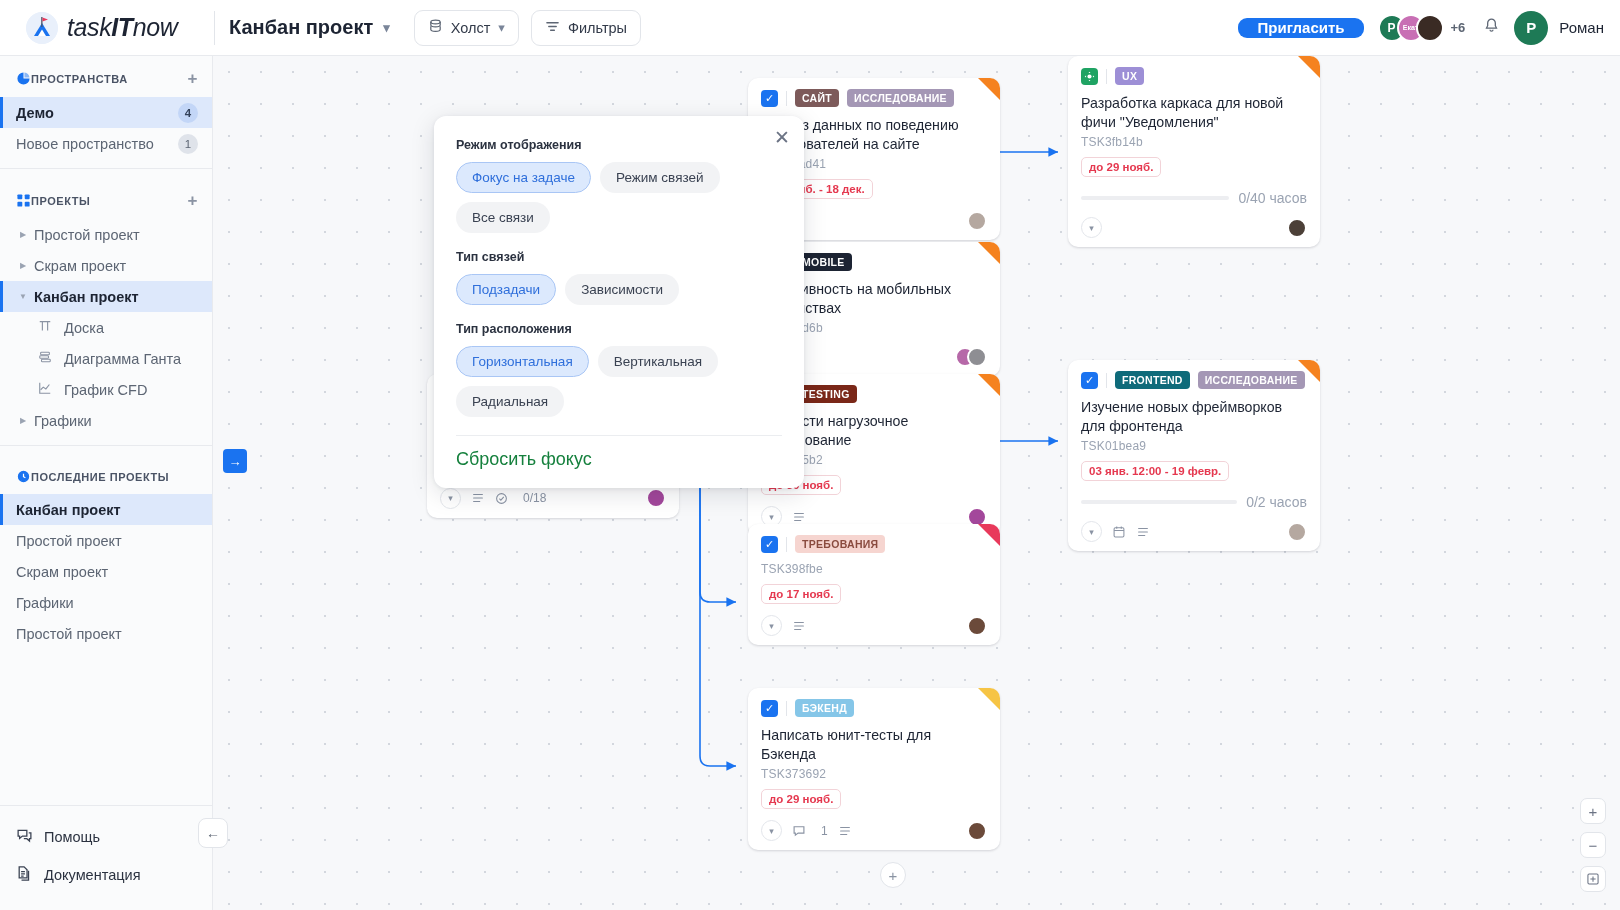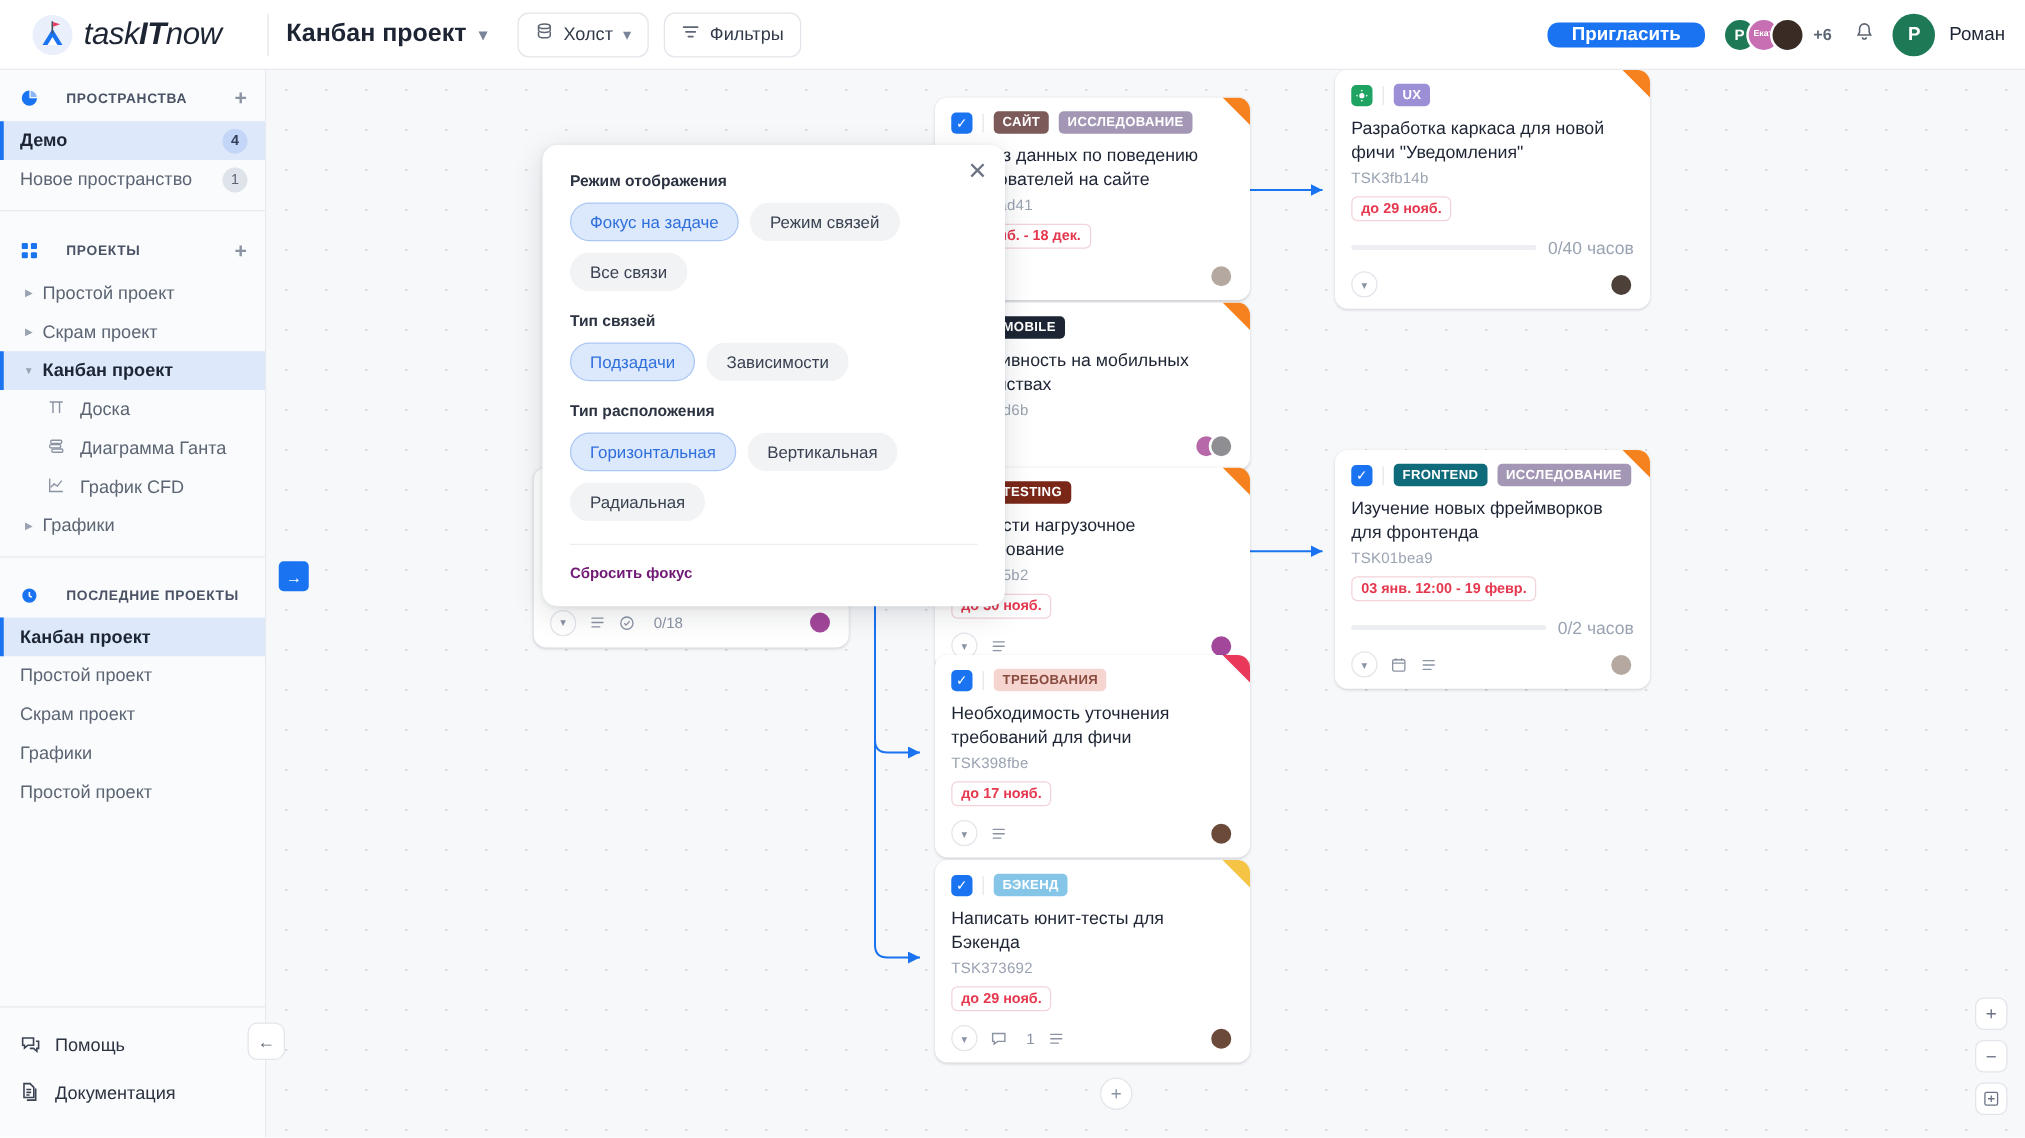--- a/index.html
+++ b/index.html
@@ -63,21 +63,21 @@
   
   .body { flex: 1; display: flex; min-height: 0; position: relative; }
 
   
   .sidebar {
     width: 213px; min-width: 213px; background: #fafbfc;
     border-right: 1px solid #e8eaee;
     display: flex; flex-direction: column; position: relative; z-index: 40;
   }
   .sb-section {
-    display: flex; align-items: center; gap: 22px;
+    display: flex; align-items: center; gap: 0;
     padding: 14px 14px 10px 16px;
     font-size: 11px; font-weight: 700; color: #4a5365; letter-spacing: .55px;
   }
   .sb-section .plus { margin-left:auto; color:#8a93a3; font-size:17px; cursor:pointer; line-height: 1;}
   .sb-ico { width:15px; height:15px; display:inline-block; flex:0 0 auto;}
   .sb-row {
     display:flex; align-items:center; height: 31px; padding: 0 14px 0 16px;
     font-size: 14.5px; color:#5c6573; cursor:pointer; position:relative;
   }
   .sb-row.active { background:#dde8fb; color:#1d2433; font-weight:600; }
@@ -177,21 +177,21 @@
   .panel-label { font-size: 12.5px; font-weight:700; color:#2b3240; margin: 0 0 10px;}
   .panel-label.sp { margin-top: 17px; }
   .pills { display:flex; gap:9px; flex-wrap:wrap; }
   .pill {
     border-radius: 18px; padding: 7px 15px; font-size: 13.5px;
     background:#f2f3f5; color:#3a4252; border:1px solid transparent; cursor:pointer;
     white-space:nowrap; font-family:inherit;
   }
   .pill.sel { background:#dce9fd; color:#2f6fdb; border-color:#a9c6f5; }
   .panel-sep { height:1px; background:#ebedf0; margin: 18px 0 13px; }
-  .reset-link { font-size:12px; color:#701a75; cursor:pointer;font-weight:bold; }
+  .reset-link { font-size:18px; color:#15803d; cursor:pointer; }
 
   
   .add-node {
     position:absolute; left: 667px; bottom: 22px;
     width:26px; height:26px; border-radius:50%; background:#fff;
     border:1px solid #e2e5ea; display:flex; align-items:center; justify-content:center;
     color:#8a93a3; font-size:15px; cursor:pointer;
   }
   .zoom-ctl { position:absolute; right: 14px; bottom: 18px; display:flex; flex-direction:column; gap:8px;}
   .zoom-btn {
@@ -526,21 +526,20 @@
         </div>
       </div>
 
       <div class="card" style="left:535px; top:468px; width:252px;">
         <span class="corner" style="border-color: transparent #e8395b transparent transparent;"></span>
         <div class="card-head">
           <span class="chk">✓</span>
           <span class="vsep"></span>
           <span class="tag" style="background:#f6d5d0;color:#8a4b3f">ТРЕБОВАНИЯ</span>
         </div>
-        <div class="card-title">Необходимость уточнения требований для фичи</div>
         <div class="card-id">TSK398fbe</div>
         <span class="date-chip">до 17 нояб.</span>
         <div class="card-foot">
           <span class="caret-btn">▾</span>
           <span class="foot-ico">
             <svg width="14" height="14" viewBox="0 0 16 16" stroke="#8a93a3" stroke-width="1.3" stroke-linecap="round">
                 <path d="M3 4h10M3 8h10M3 12h7"></path>
               </svg>
           </span>
           <span class="foot-av">

